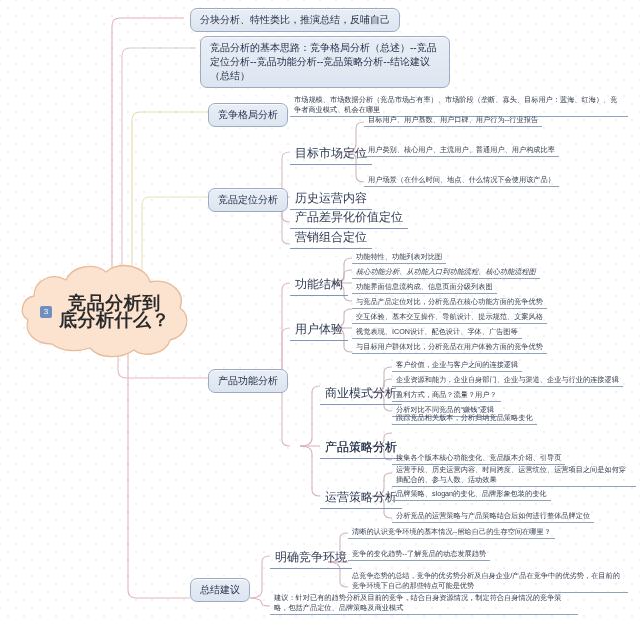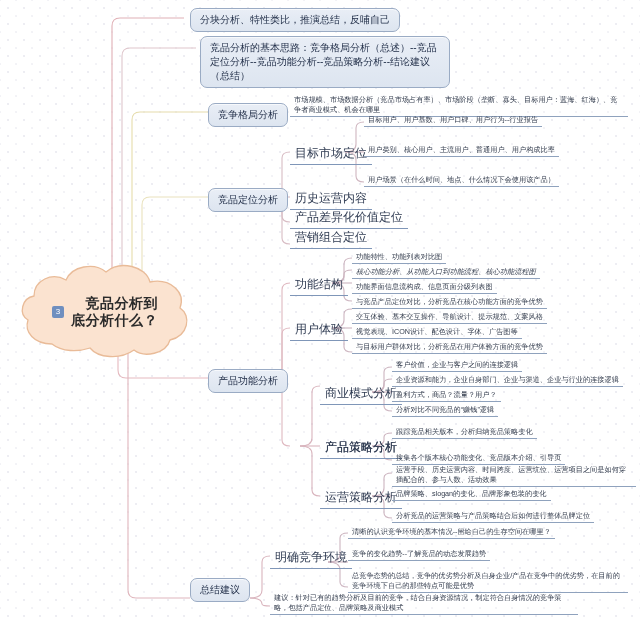--- a/index.html
+++ b/index.html
@@ -25,22 +25,22 @@
     display:flex;align-items:center;justify-content:center;
     gap:4px;
   }
   .cloud-badge{
     display:inline-block;width:12px;height:12px;line-height:12px;
     background:#6f8fbf;color:#fff;font-size:8px;text-align:center;
     border-radius:2px;margin-right:3px;vertical-align:middle;
     font-family:"Liberation Sans",sans-serif;
   }
   .cloud-text{
-    font-size:14px;font-weight:bold;color:#2b2b2b;line-height:17px;
-    text-align:right;letter-spacing:0.5px;
+    font-size:18px;font-weight:bold;color:#2b2b2b;line-height:17px;
+    text-align:center;letter-spacing:0.5px;
   }
 
   
   .l1{
     position:absolute;
     background:linear-gradient(180deg,#e9eef6 0%,#dde5f0 100%);
     border:1px solid #9aabc4;
     border-radius:7px;
     font-size:10px;color:#23304a;
     padding:4px 9px;
@@ -175,21 +175,21 @@
   <div class="leaf" style="left:352px;top:326px;">视觉表现、ICON设计、配色设计、字体、广告图等</div>
   <div class="leaf" style="left:352px;top:341px;">与目标用户群体对比，分析竞品在用户体验方面的竞争优势</div>
 
   <div class="l2" style="left:320px;top:438px;">产品策略分析</div>
   <div class="l2" style="left:320px;top:384px;">商业模式分析</div>
   <div class="leaf" style="left:392px;top:359px;">客户价值，企业与客户之间的连接逻辑</div>
   <div class="leaf" style="left:392px;top:374px;">企业资源和能力，企业自身部门、企业与渠道、企业与行业的连接逻辑</div>
   <div class="leaf" style="left:392px;top:389px;">盈利方式，商品？流量？用户？</div>
   <div class="leaf" style="left:392px;top:404px;">分析对比不同竞品的“赚钱”逻辑</div>
   <div class="l2" style="left:320px;top:438px;">产品策略分析</div>
-  <div class="leaf" style="left:392px;top:426px;">跟踪竞品相关版本，分析归纳竞品策略变化</div>
+  <div class="leaf" style="left:392px;top:412px;">跟踪竞品相关版本，分析归纳竞品策略变化</div>
   <div class="leaf" style="left:392px;top:452px;">搜集各个版本核心功能变化、竞品版本介绍、引导页</div>
   <div class="l2" style="left:320px;top:488px;">运营策略分析</div>
   <div class="leaf wrap" style="left:392px;top:464px;width:236px;">运营手段、历史运营内容、时间跨度、运营坑位、运营项目之间是如何穿插配合的、参与人数、活动效果</div>
   <div class="leaf" style="left:392px;top:488px;">品牌策略、slogan的变化、品牌形象包装的变化</div>
   <div class="leaf" style="left:392px;top:510px;">分析竞品的运营策略与产品策略结合后如何进行整体品牌定位</div>
 
   <div class="l1" style="left:190px;top:578px;">总结建议</div>
   <div class="l2" style="left:270px;top:548px;">明确竞争环境</div>
   <div class="leaf" style="left:348px;top:526px;">清晰的认识竞争环境的基本情况--留给自己的生存空间在哪里？</div>
   <div class="leaf" style="left:348px;top:548px;">竞争的变化趋势--了解竞品的动态发展趋势</div>

